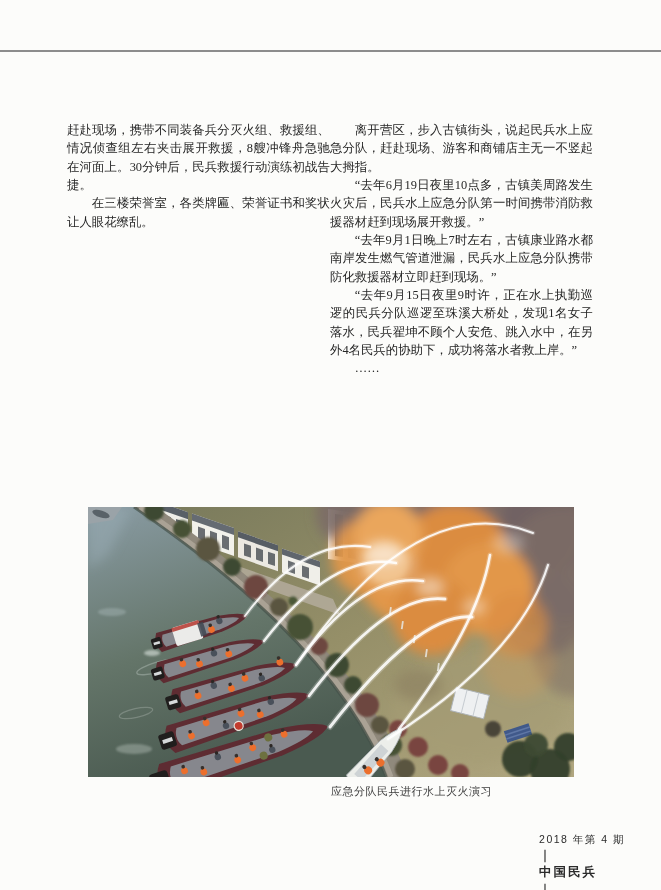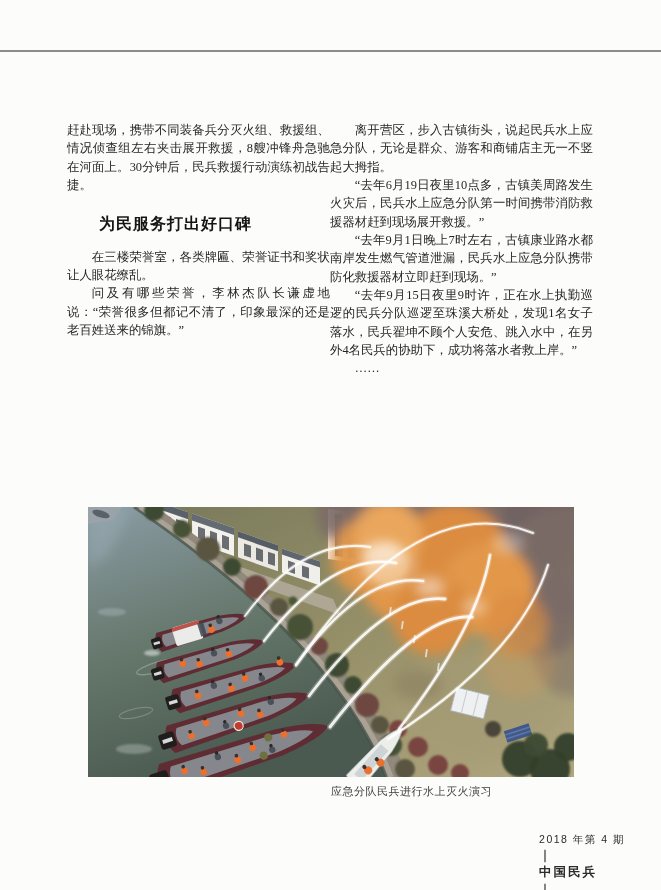--- a/index.html
+++ b/index.html
@@ -30,26 +30,24 @@
 </head>
 <body>
 
 <div class="page">
 
   <div class="top-rule"></div>
 
   <div class="columns">
     <div class="col">
       <p class="no-indent">赶赴现场，携带不同装备兵分灭火组、救援组、情况侦查组左右夹击展开救援，8艘冲锋舟急驰在河面上。30分钟后，民兵救援行动演练初战告捷。</p>
-      <h2 class="section">为民服务打出好口碑</h2>
       <p>在三楼荣誉室，各类牌匾、荣誉证书和奖状让人眼花缭乱。</p>
-      <p>问及有哪些荣誉，李林杰队长谦虚地说：“荣誉很多但都记不清了，印象最深的还是老百姓送来的锦旗。”</p>
     </div>
     <div class="col">
-      <p>离开营区，步入古镇街头，说起民兵水上应急分队，无论是群众、游客和商铺店主无一不竖起大拇指。</p>
+      <p>离开营区，步入古镇街头，说起民兵水上应急分队，赶赴现场、游客和商铺店主无一不竖起大拇指。</p>
       <p>“去年6月19日夜里10点多，古镇美周路发生火灾后，民兵水上应急分队第一时间携带消防救援器材赶到现场展开救援。”</p>
       <p>“去年9月1日晚上7时左右，古镇康业路水都南岸发生燃气管道泄漏，民兵水上应急分队携带防化救援器材立即赶到现场。”</p>
       <p>“去年9月15日夜里9时许，正在水上执勤巡逻的民兵分队巡逻至珠溪大桥处，发现1名女子落水，民兵翟坤不顾个人安危、跳入水中，在另外4名民兵的协助下，成功将落水者救上岸。”</p>
       <p>……</p>
     </div>
   </div>
 
   <figure class="photo">
     <svg width="486" height="270" viewBox="0 0 486 270">
       <defs>

